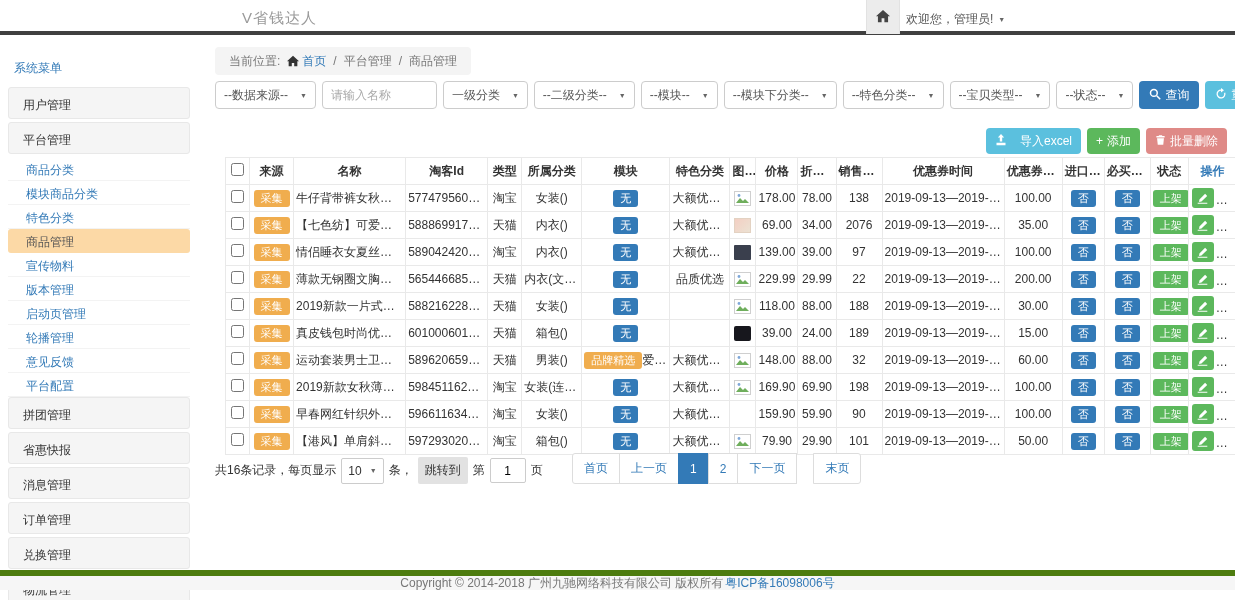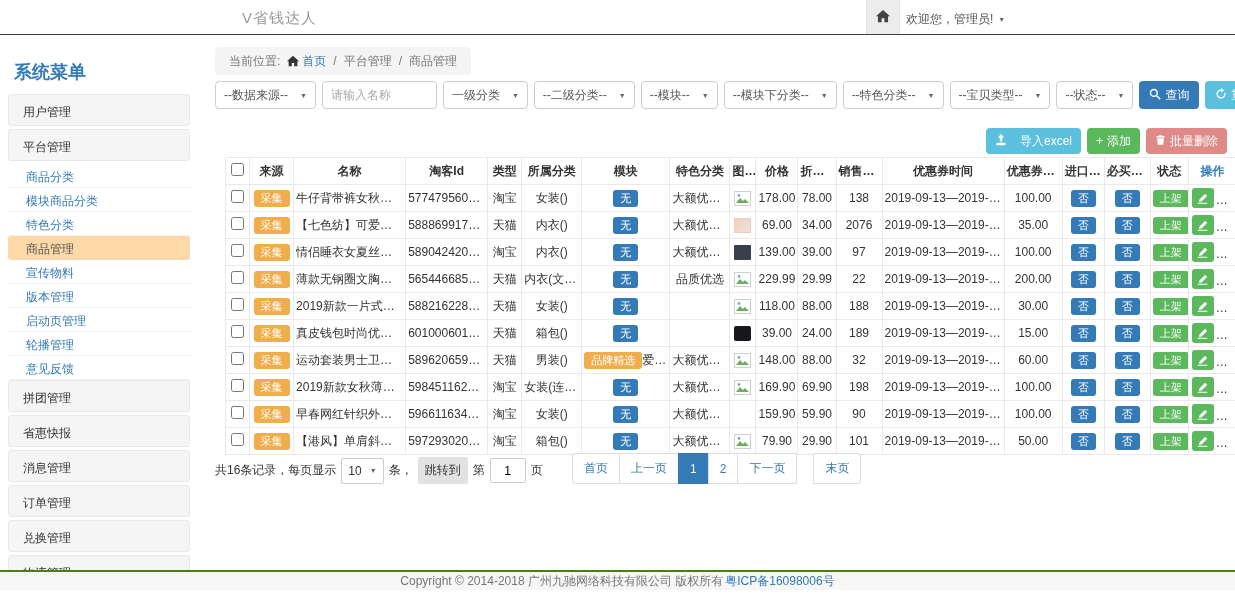--- a/index.html
+++ b/index.html
@@ -1,28 +1,28 @@
 <!DOCTYPE html>
 <html><head>
 <meta charset="utf-8">
 <style>
   *{margin:0;padding:0;box-sizing:border-box;font-family:"Liberation Sans","DejaVu Sans",sans-serif;}
   html,body{width:1235px;height:600px;}
   body{position:relative;background:#fff;overflow:hidden;font-size:12px;color:#333;}
 
   
-  .topbar{position:absolute;top:0;left:0;right:0;height:35px;background:#fff;border-bottom:1px solid #404040;z-index:6;}
+  .topbar{position:absolute;top:0;left:0;right:0;height:35px;background:#fff;border-bottom:4px solid #404040;z-index:6;}
   .brand{position:absolute;left:242px;top:9px;font-size:15px;color:#9a9a9a;letter-spacing:1px;}
   .top-home{position:absolute;left:866px;top:0;width:34px;height:34px;background:#ececec;border-left:1px solid #e2e2e2;border-right:1px solid #e2e2e2;display:flex;align-items:center;justify-content:center;color:#444;cursor:pointer;}
   .welcome{position:absolute;left:906px;top:11px;color:#555;cursor:pointer;display:flex;align-items:center;gap:5px;}
   .caret{font-size:7px;color:#666;}
 
   
   .sidebar{position:absolute;left:8px;top:55px;width:182px;z-index:1;}
-  .menu-header{color:#337ab7;font-weight:bold;font-size:18px;padding:5px 6px 10px;}
+  .menu-header{color:#337ab7;font-weight:normal;font-size:12px;padding:5px 6px 10px;}
   .side-item{cursor:pointer;}
   .side-item.top{background:#f5f5f5;border:1px solid #e8e8e8;border-radius:3px;margin-bottom:3px;padding:9px 14px;color:#333;height:32px;}
   .side-item.sub{background:#fff;padding:5px 14px 5px 18px;color:#337ab7;border-bottom:1px solid #f3f3f3;height:24px;}
   .side-item.sub.active{background:#fcd9a6;border-radius:3px;color:#555;border-bottom-color:transparent;}
 
   
   .breadcrumb{position:absolute;left:215px;top:47px;height:28px;background:#f4f4f4;border-radius:4px;padding:0 14px;display:inline-flex;gap:7px;align-items:center;color:#777;z-index:2;}
   .breadcrumb .home-link{color:#337ab7;display:flex;align-items:center;gap:3px;cursor:pointer;}
   .breadcrumb .house{color:#333;display:flex;}
 
@@ -69,21 +69,21 @@
   .pp-select{border:1px solid #ccc;border-radius:2px;height:25px;padding:12px 6px;display:inline-flex;align-items:center;gap:8px;background:#fff;cursor:pointer;}
   .jump-chip{background:#e2e2e2;padding:5px 7px;border-radius:2px;color:#333;cursor:pointer;}
   .jump-input{width:36px;height:25px;border:1px solid #ccc;border-radius:2px;text-align:center;font-size:12px;}
   .pg-right{position:absolute;left:572px;top:453px;display:flex;z-index:2;}
   .pg-btn{border:1px solid #ddd;background:#fff;color:#337ab7;padding:6px 11px;margin-left:-1px;font-size:12px;cursor:pointer;}
   .pg-btn:first-child{border-radius:3px 0 0 3px;margin-left:0;}
   .pg-btn:last-child{border-radius:0 3px 3px 0;margin-left:16px;}
   .pg-btn.active{background:#337ab7;color:#fff;border-color:#337ab7;}
 
   
-  .footer{position:absolute;left:0;right:0;top:570px;height:20px;background:#f6f6f6;border-top:2px solid #4d7c0f;display:flex;align-items:center;justify-content:center;gap:2px;z-index:10;color:#777;}
+  .footer{position:absolute;left:0;right:0;top:570px;height:20px;background:#f6f6f6;border-top:6px solid #4d7c0f;display:flex;align-items:center;justify-content:center;gap:2px;z-index:10;color:#777;}
   .footer .icp{color:#337ab7;cursor:pointer;}
 </style>
 </head>
 <body>
 
 <div class="topbar">
   <div class="brand">V省钱达人</div>
   <div class="top-home">
     <span><svg width="14" height="14" viewBox="0 0 16 16" fill="currentColor">
           <path d="M8 1L0 8.2h2.2V15h4.2v-4.4h3.2V15h4.2V8.2H16z"></path>
@@ -103,20 +103,21 @@
       <div class="side-item top">平台管理</div>
       <div class="side-item sub">商品分类</div>
       <div class="side-item sub">模块商品分类</div>
       <div class="side-item sub">特色分类</div>
       <div class="side-item sub active">商品管理</div>
       <div class="side-item sub">宣传物料</div>
       <div class="side-item sub">版本管理</div>
       <div class="side-item sub">启动页管理</div>
       <div class="side-item sub">轮播管理</div>
       <div class="side-item sub">意见反馈</div>
+      <div class="side-item sub">平台配置</div>
       <div class="side-item top">拼团管理</div>
       <div class="side-item top">省惠快报</div>
       <div class="side-item top">消息管理</div>
       <div class="side-item top">订单管理</div>
       <div class="side-item top">兑换管理</div>
       <div class="side-item top">物流管理</div>
     </div>
 </div>
 
 <div class="breadcrumb">

